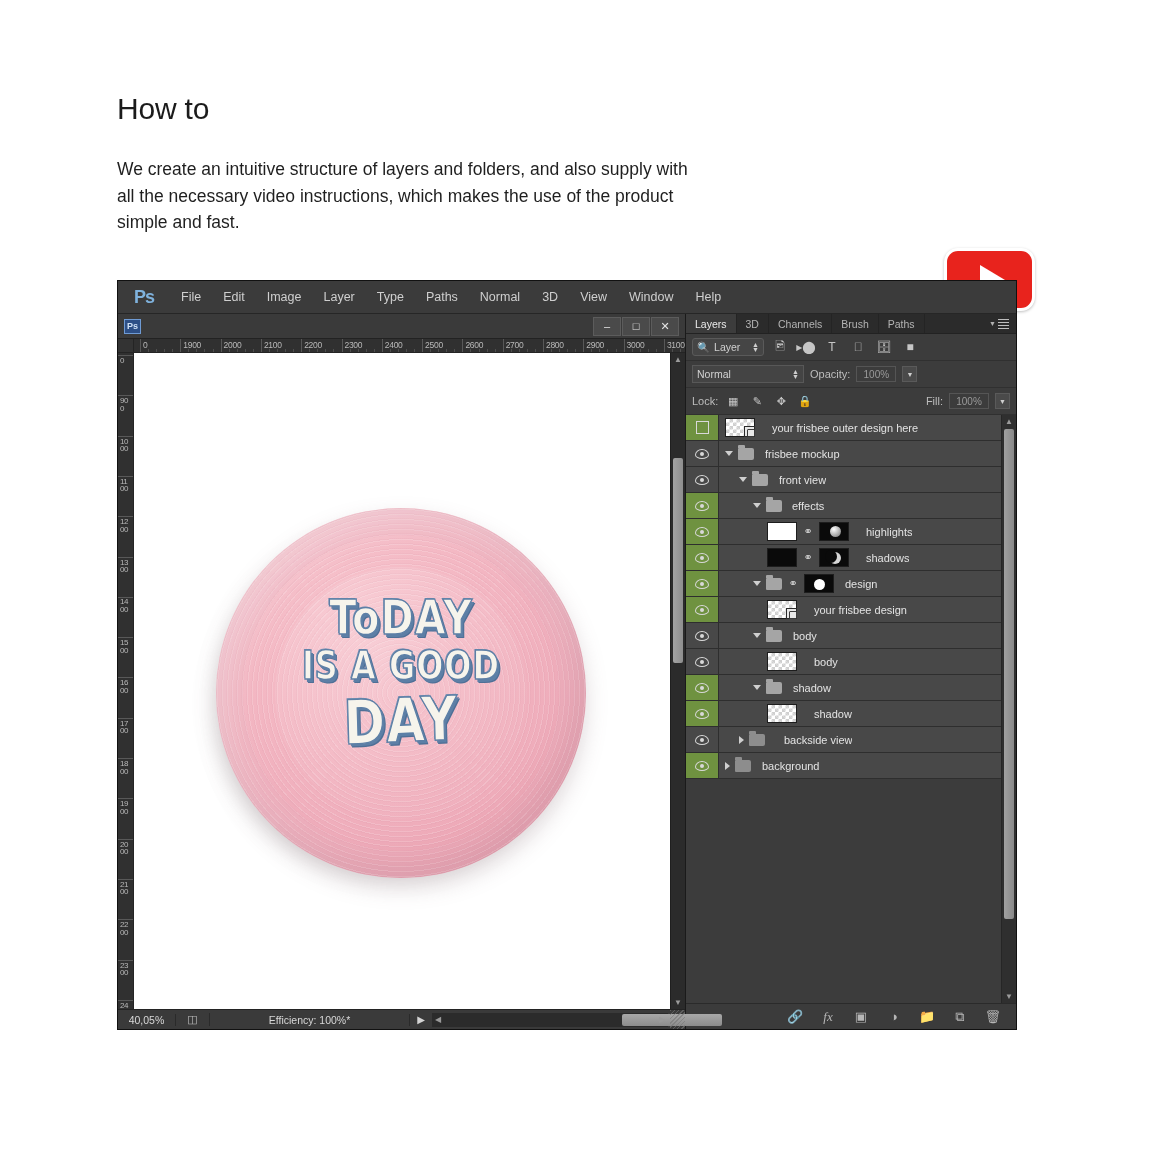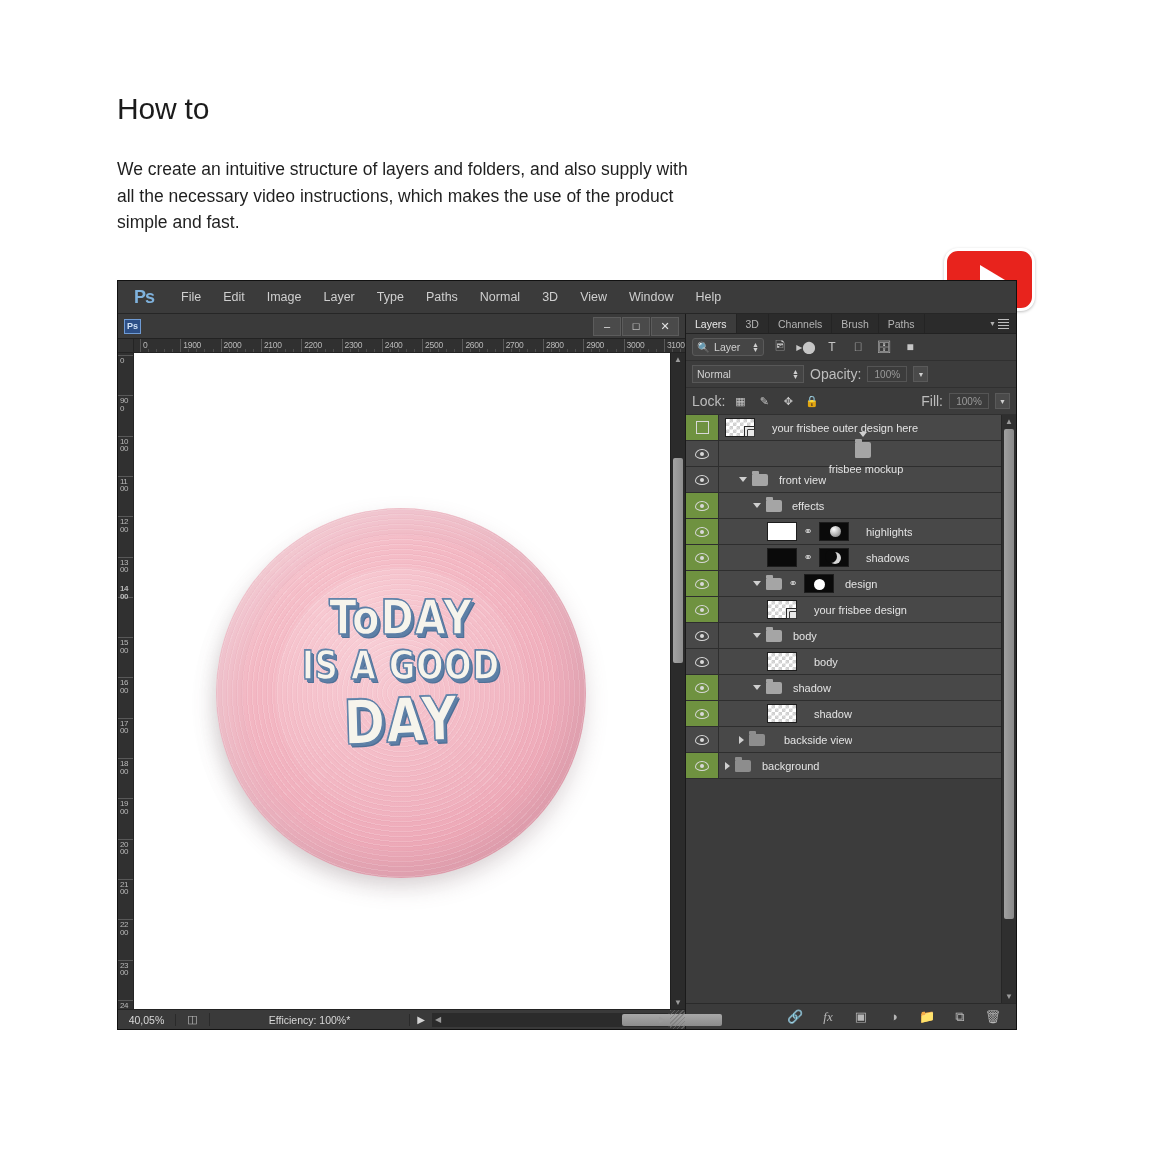--- a/index.html
+++ b/index.html
@@ -206,21 +206,21 @@
     background:#454545; border:1px solid #5a5a5a; border-radius:3px;
     height:18px; display:flex; align-items:center; padding:0 4px; gap:4px;
     font-size:10.5px; color:#d0d0d0;
   }
   .stepper { display:flex; flex-direction:column; line-height:5px; font-size:7px; color:#cfcfcf; margin-left:auto; padding-left:4px;}
   .filter-ico { width:20px; text-align:center; color:#c6c6c6; font-size:12px; }
   .blend-select {
     background:#444; border:1px solid #585858; height:18px; width:112px;
     display:flex; align-items:center; padding:0 4px; font-size:10.5px; color:#d2d2d2;
   }
-  .lbl { font-size:14px; color:#bdbdbd; }
+  .lbl { font-size:11px; color:#bdbdbd; }
   .numbox {
     background:#3c3c3c; border:1px solid #555; height:16px; width:40px;
     font-size:10px; color:#9a9a9a; display:flex; align-items:center; justify-content:center;
   }
   .numarrow {
     background:#4a4a4a; border:1px solid #5a5a5a; height:16px; width:15px;
     display:flex; align-items:center; justify-content:center; font-size:7px; color:#cfcfcf;
   }
   .lock-ico { width:18px; text-align:center; font-size:11px; color:#c4c4c4; }
 
@@ -453,21 +453,21 @@
             <div class="rv-label" style="top: 44.3px;">900</div>
             <div class="rv-tick" style="top: 82.6px;"></div>
             <div class="rv-label" style="top: 84.6px;">1000</div>
             <div class="rv-tick" style="top: 122.9px;"></div>
             <div class="rv-label" style="top: 124.9px;">1100</div>
             <div class="rv-tick" style="top: 163.2px;"></div>
             <div class="rv-label" style="top: 165.2px;">1200</div>
             <div class="rv-tick" style="top: 203.5px;"></div>
             <div class="rv-label" style="top: 205.5px;">1300</div>
             <div class="rv-tick" style="top: 243.8px;"></div>
-            <div class="rv-label" style="top: 232px; font-weight: bold;">1400</div>
+            <div class="rv-label" style="top: 245px;">1400</div>
             <div class="rv-tick" style="top: 284.1px;"></div>
             <div class="rv-label" style="top: 286.1px;">1500</div>
             <div class="rv-tick" style="top: 324.4px;"></div>
             <div class="rv-label" style="top: 326.4px;">1600</div>
             <div class="rv-tick" style="top: 364.7px;"></div>
             <div class="rv-label" style="top: 366.7px;">1700</div>
             <div class="rv-tick" style="top: 405px;"></div>
             <div class="rv-label" style="top: 407px;">1800</div>
             <div class="rv-tick" style="top: 445.3px;"></div>
             <div class="rv-label" style="top: 447.3px;">1900</div>
@@ -591,21 +591,21 @@
                 <div class="thumb">
                   <div class="smartbadge"></div>
                 </div>
                 <div class="layer-name" style="margin-left: 10px;">your frisbee outer design here</div>
               </div>
             </div>
             <div class="layer-row">
               <div class="eye-cell off">
                 <div class="eye"></div>
               </div>
-              <div class="layer-body" style="padding-left: 6px; flex-direction: column;">
+              <div class="layer-body" style="padding-left: 6px;">
                 <div class="tri down"></div>
                 <div class="folder"></div>
                 <div class="layer-name" style="margin-left: 4px;">frisbee mockup</div>
               </div>
             </div>
             <div class="layer-row">
               <div class="eye-cell off">
                 <div class="eye"></div>
               </div>
               <div class="layer-body" style="padding-left: 20px;">

